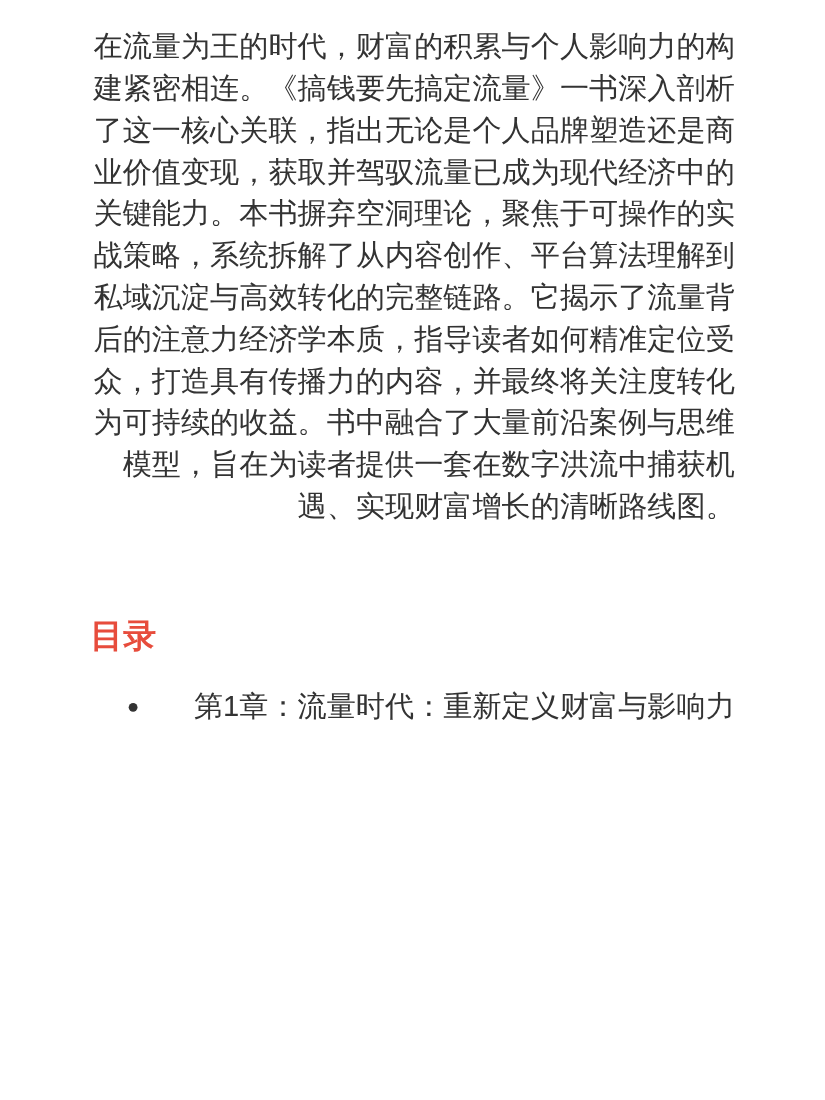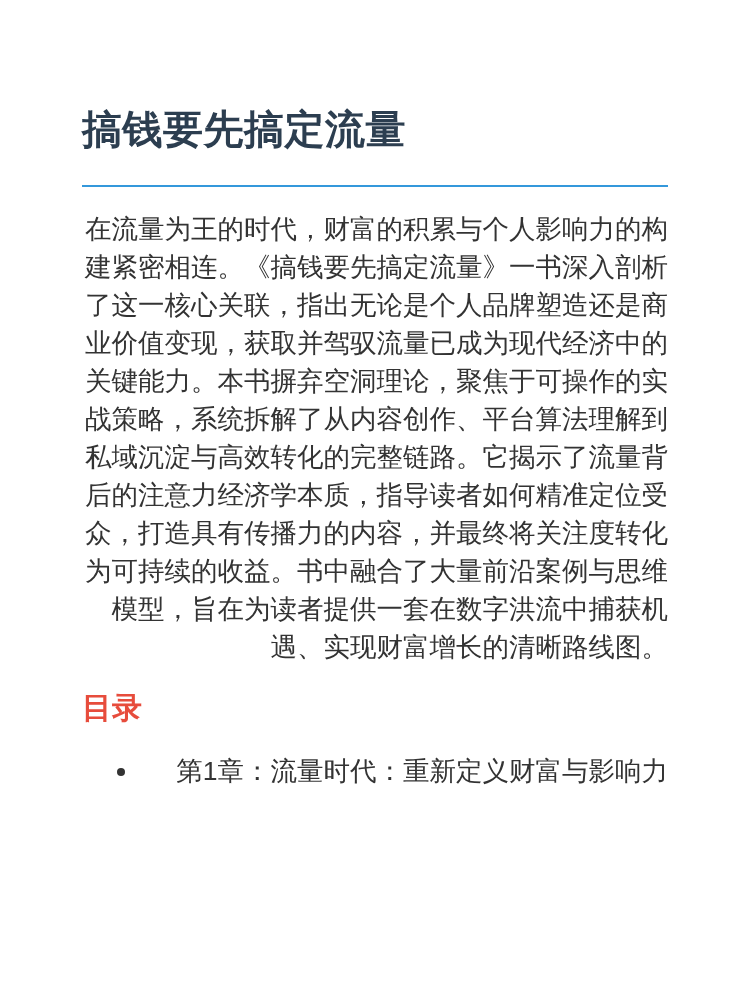--- a/index.html
+++ b/index.html
@@ -31,21 +31,21 @@
     letter-spacing: 0.5px;
   }
   h2.section-heading {
     font-size: 30px;
     line-height: 1.2;
     font-weight: 700;
     color: #e74c3c;
     margin: 38px 0 0 0;
   }
   h2.section-heading.toc {
-    margin-top: 24px;
+    margin-top: 82px;
   }
   p.abstract-text {
     margin: 23px 0 0 0;
     font-size: 26.5px;
     line-height: 38px;
     color: #333333;
     text-align: right;
     word-break: normal;
   }
   ul.toc-list {
@@ -63,21 +63,20 @@
     margin: 16px 0 0 0;
     padding: 0 0 0 52px;
     list-style: circle;
   }
 </style>
 </head>
 <body>
 
 <div class="page">
 
-  <h1 class="doc-title">搞钱要先搞定流量</h1>
 
 
   <p class="abstract-text">在流量为王的时代，财富的积累与个人影响力的构建紧密相连。《搞钱要先搞定流量》一书深入剖析了这一核心关联，指出无论是个人品牌塑造还是商业价值变现，获取并驾驭流量已成为现代经济中的关键能力。本书摒弃空洞理论，聚焦于可操作的实战策略，系统拆解了从内容创作、平台算法理解到私域沉淀与高效转化的完整链路。它揭示了流量背后的注意力经济学本质，指导读者如何精准定位受众，打造具有传播力的内容，并最终将关注度转化为可持续的收益。书中融合了大量前沿案例与思维模型，旨在为读者提供一套在数字洪流中捕获机遇、实现财富增长的清晰路线图。</p>
 
   <h2 class="section-heading toc">目录</h2>
 
   <ul class="toc-list">
     <li>
       <span>第1章：流量时代：重新定义财富与影响力</span>
     </li>

